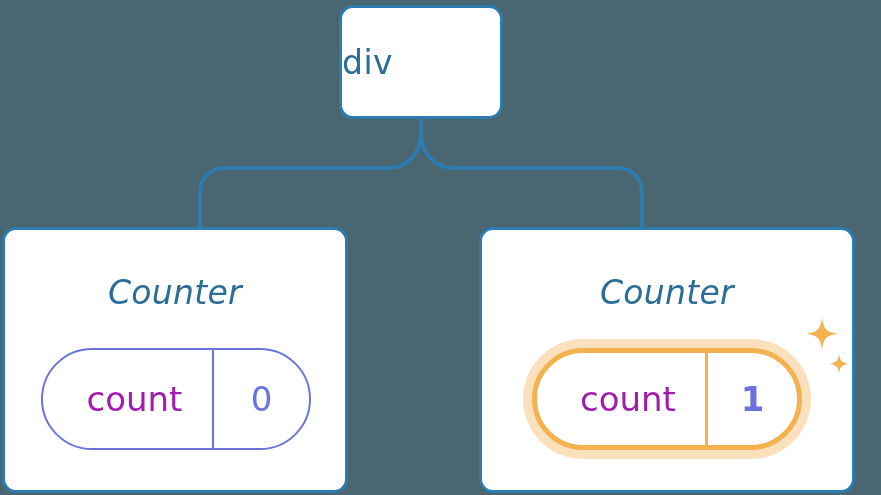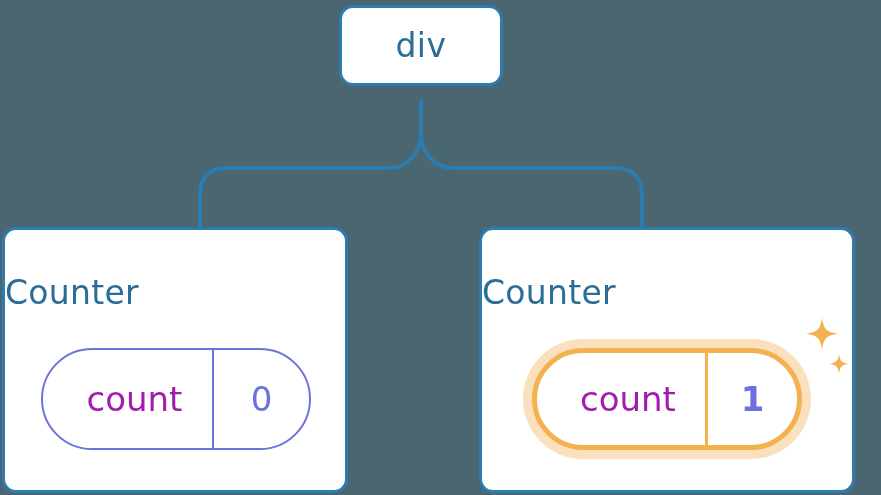--- a/index.html
+++ b/index.html
@@ -32,28 +32,28 @@
     height: 495px;
     pointer-events: none;
   }
 
   
   .node-root {
     position: absolute;
     left: 339px;
     top: 5px;
     width: 164px;
-    height: 81px;
+    height: 114px;
     box-sizing: border-box;
     background: #ffffff;
     border: 3px solid #2c7cb0;
     border-radius: 14px;
     display: flex;
     align-items: center;
-    justify-content: center;
+    justify-content: flex-start;
   }
   .node-root-label {
     font-size: 33px;
     color: #2a6d97;
     letter-spacing: 0.5px;
     line-height: 1;
     font-weight: 400;
   }
 
   
@@ -65,26 +65,27 @@
     border-radius: 14px;
   }
   #card-left  { left: 2px;   top: 227px; width: 346px; height: 266px; }
   #card-right { left: 479px; top: 227px; width: 376px; height: 266px; }
 
   .card-title {
     position: absolute;
     left: 0;
     right: 0;
     top: 46px;
-    text-align: left;
+    text-align: center;
     font-size: 33px;
     color: #2a6d97;
     line-height: 1;
     letter-spacing: 0.3px;
     font-weight: 400;
+    font-style: italic;
   }
 
   
   .pill-wrap {
     position: absolute;
   }
   #pill-wrap-left  { left: 39px;  top: 346px; width: 274px; height: 106px; }
   #pill-wrap-right { left: 518px; top: 334px; width: 298px; height: 130px; }
 
   .pill {

